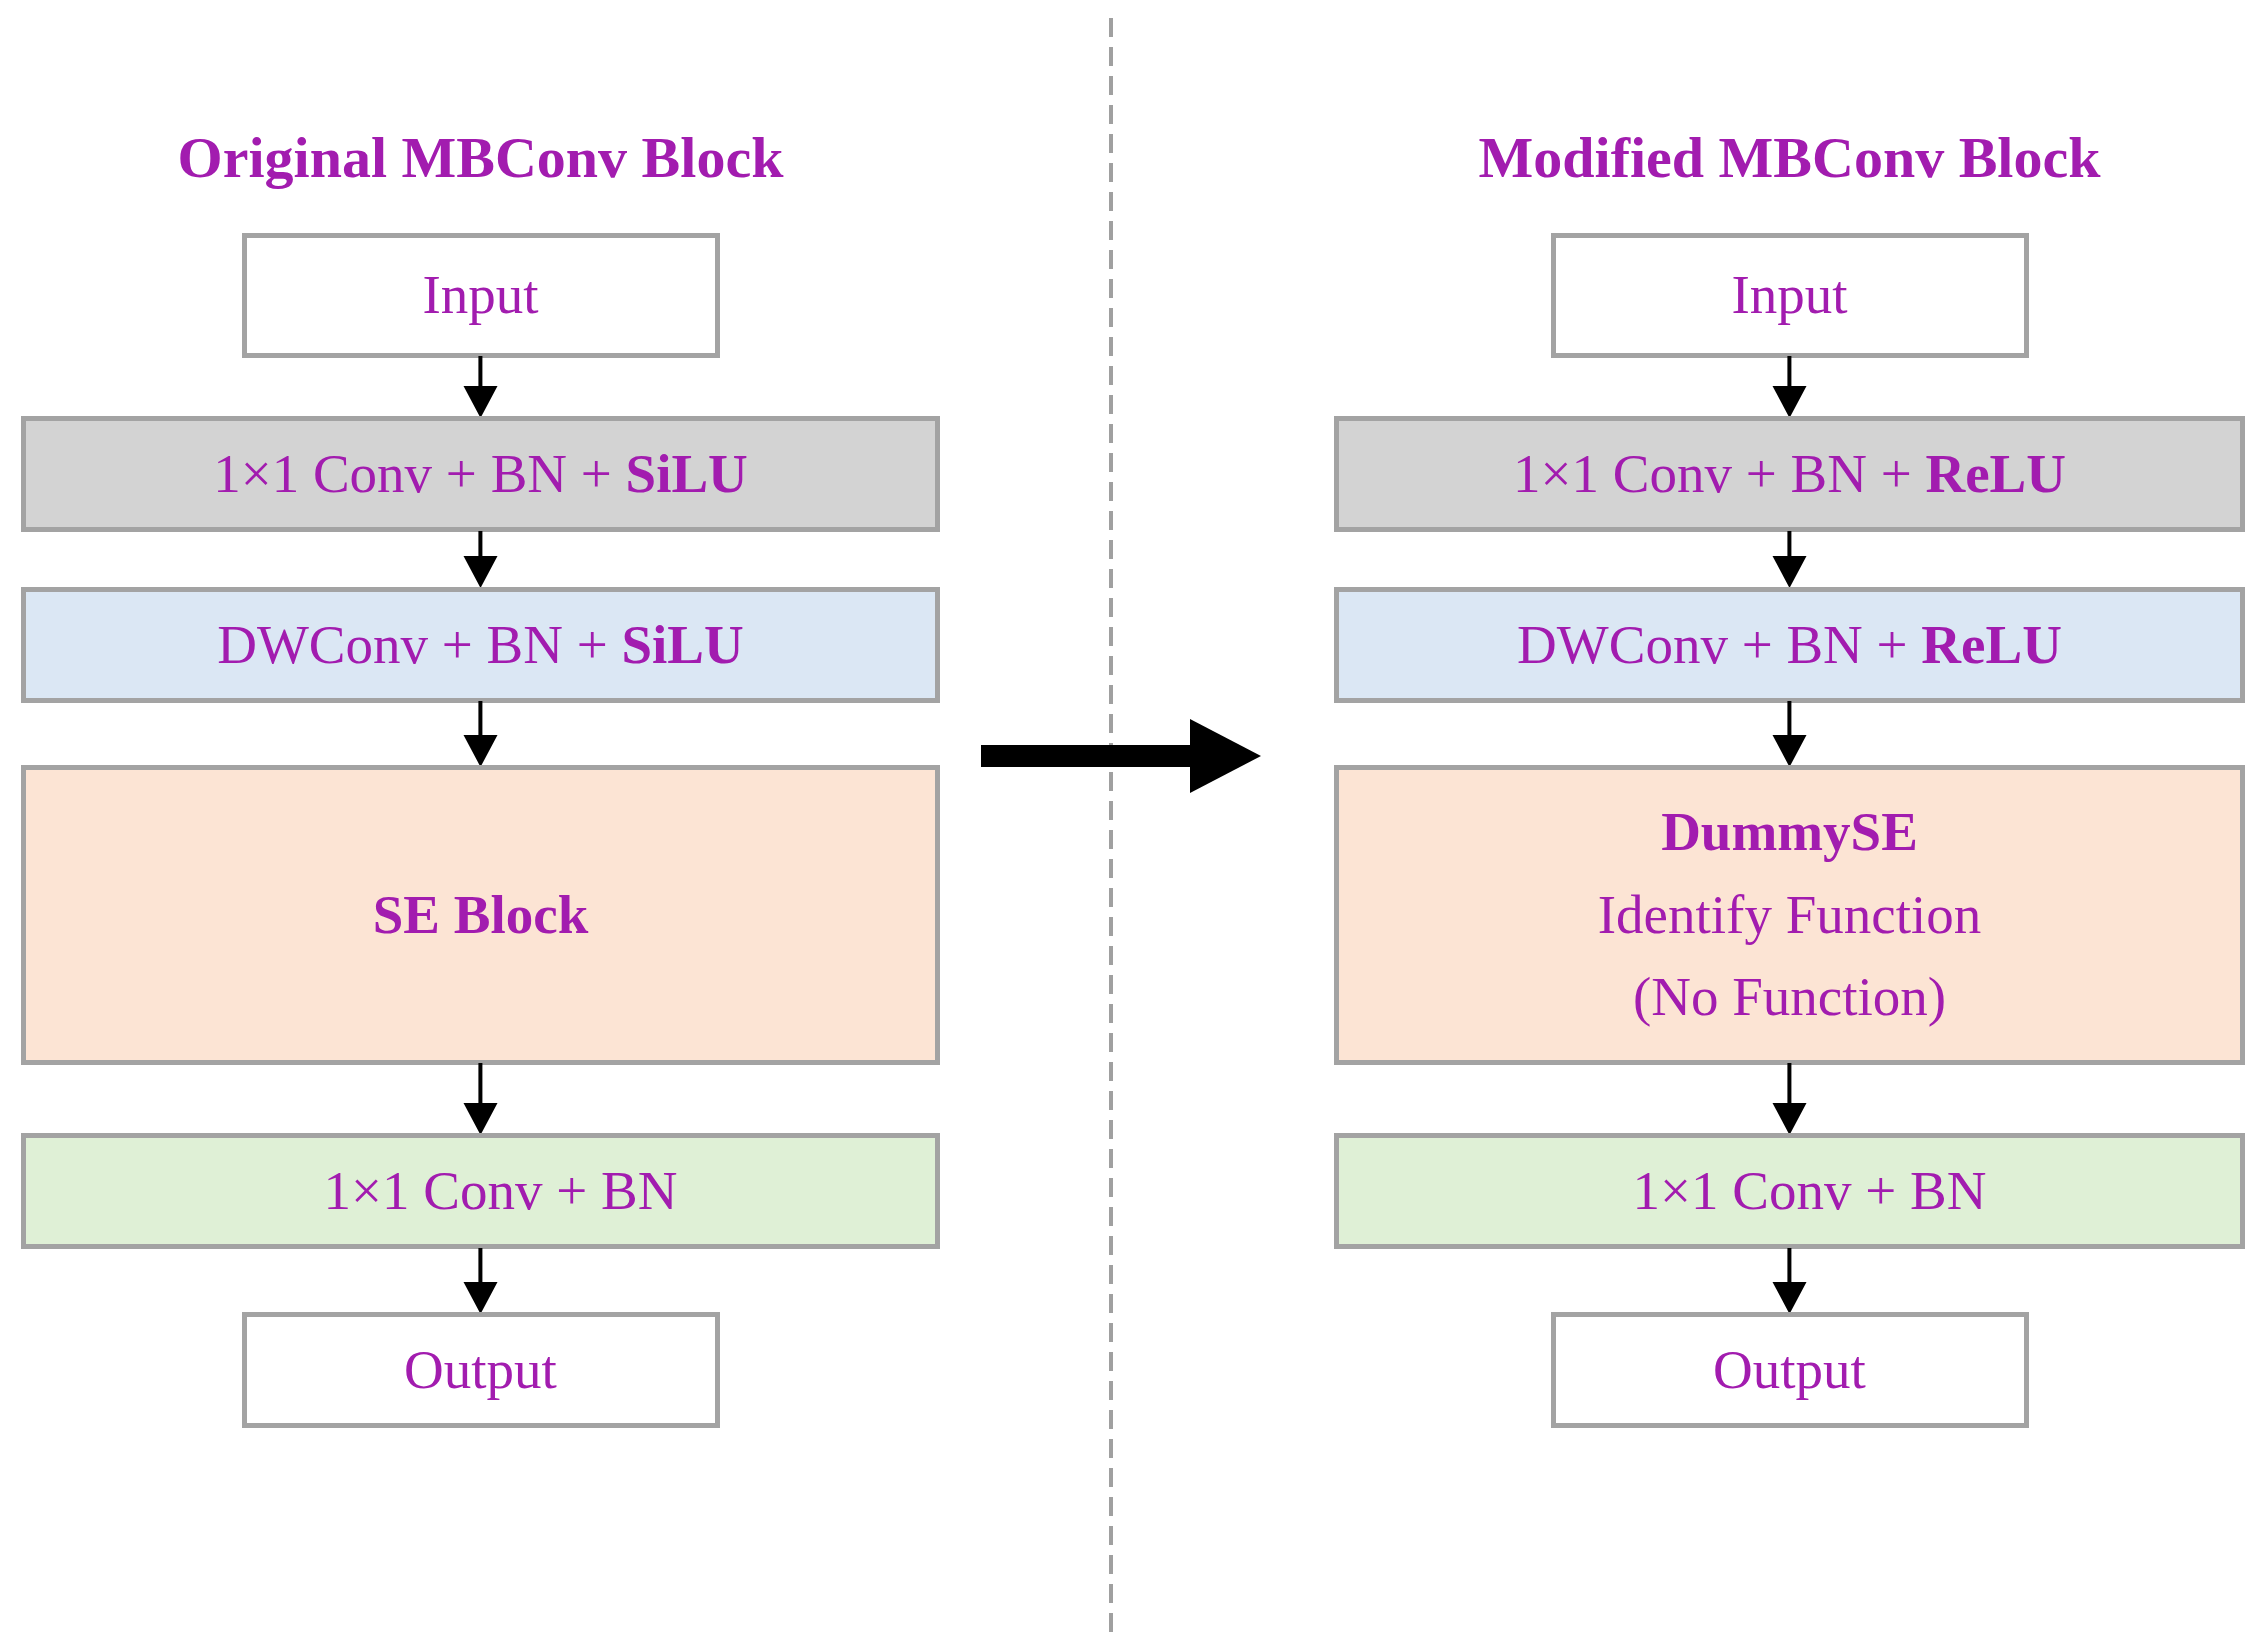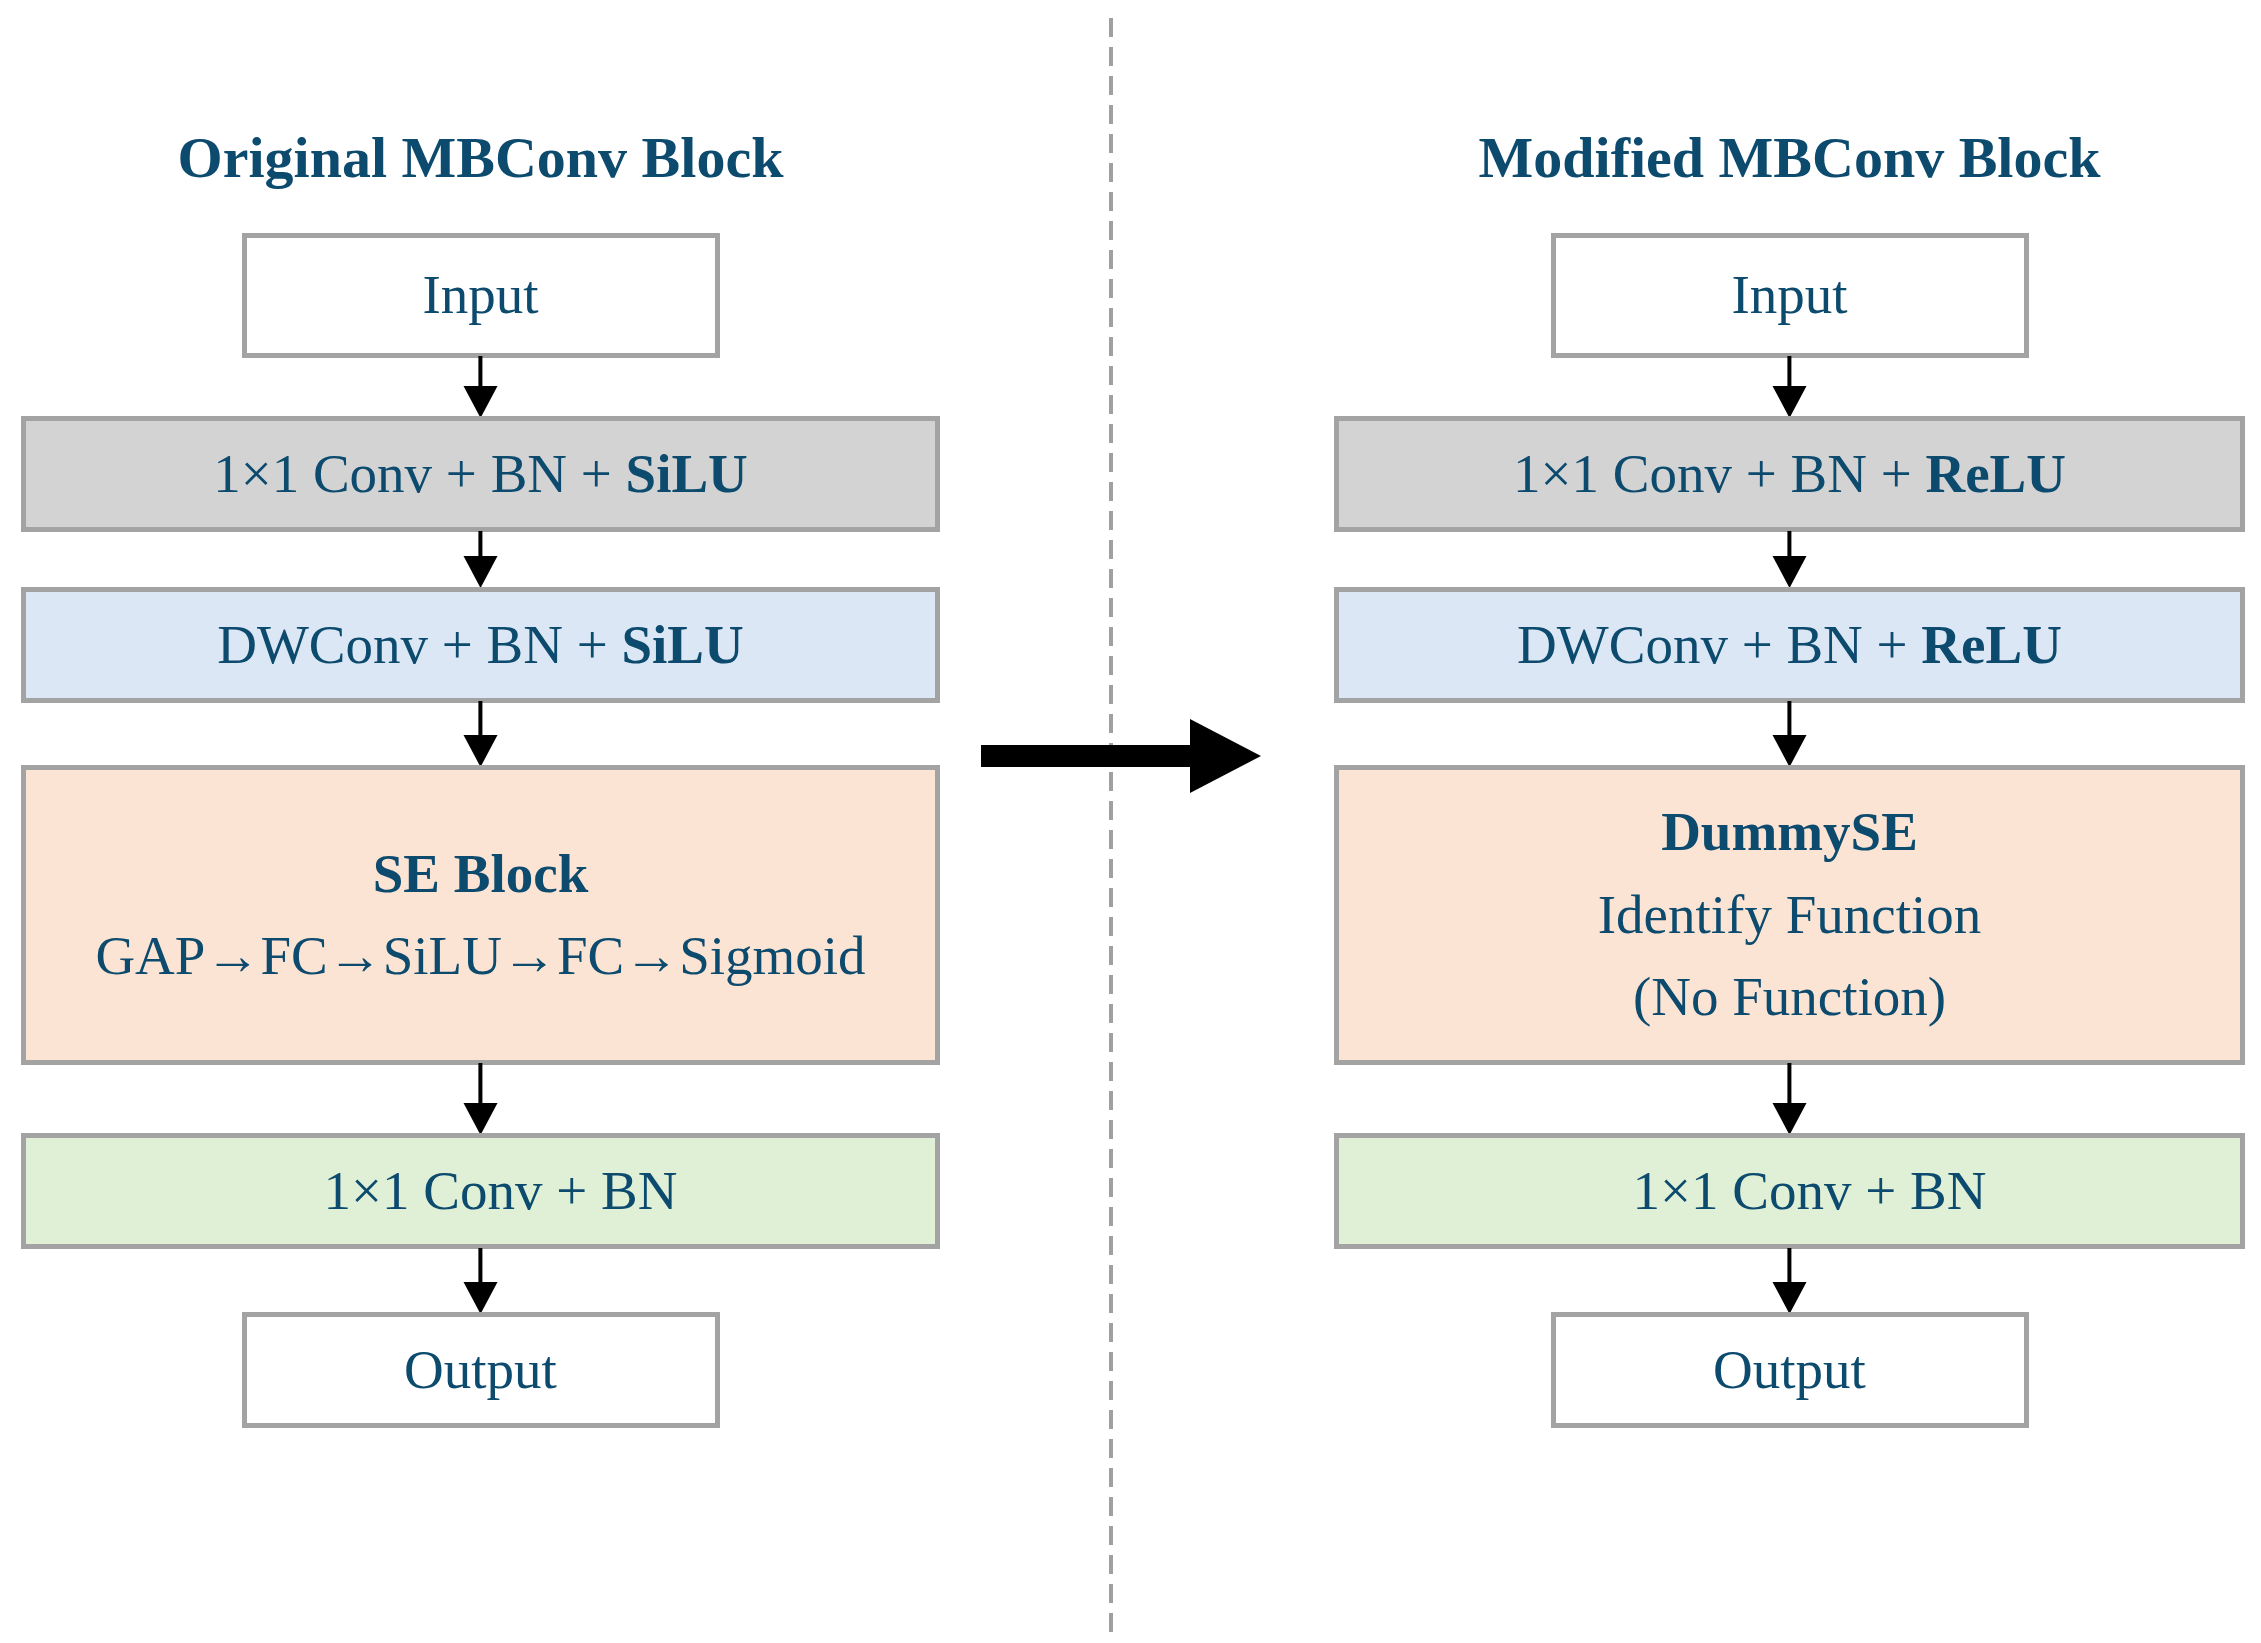--- a/index.html
+++ b/index.html
@@ -1,18 +1,18 @@
 <!DOCTYPE html>
 <html style="font-size:13.3px"><head>
 <meta charset="utf-8">
 <style>
   html,body { margin:0; padding:0; background:#ffffff; }
   .canvas {
     position:relative; width:2261px; height:1644px; background:#ffffff;
-    font-family:"Liberation Serif", serif; color:#0c4a6e;
+    font-family:"Liberation Serif", serif; color:#a21caf;
     overflow:hidden;
   }
 
   
   .divider {
     position:absolute; left:1109px; top:18.3px; width:4.2px; height:1617px;
     background:repeating-linear-gradient(180deg, #a0a0a0 0px, #a0a0a0 19px, transparent 19px, transparent 29px);
   }
 
   
@@ -104,21 +104,20 @@
       <span><span>DWConv + BN + </span><b>SiLU</b></span>
     </div>
 
     <div class="varrow a3">
       <span class="stem"></span>
       <span class="head"></span>
     </div>
 
     <div class="box full se" style="background-color: rgb(252, 228, 212);">
       <div><b>SE Block</b></div>
-      <div>GAP→FC→SiLU→FC→Sigmoid</div>
     </div>
 
     <div class="varrow a4">
       <span class="stem"></span>
       <span class="head"></span>
     </div>
 
     <div class="box full conv2" style="background-color: rgb(223, 240, 214);">
       <span><span>1×1 Conv + BN</span><b></b></span>
     </div>

